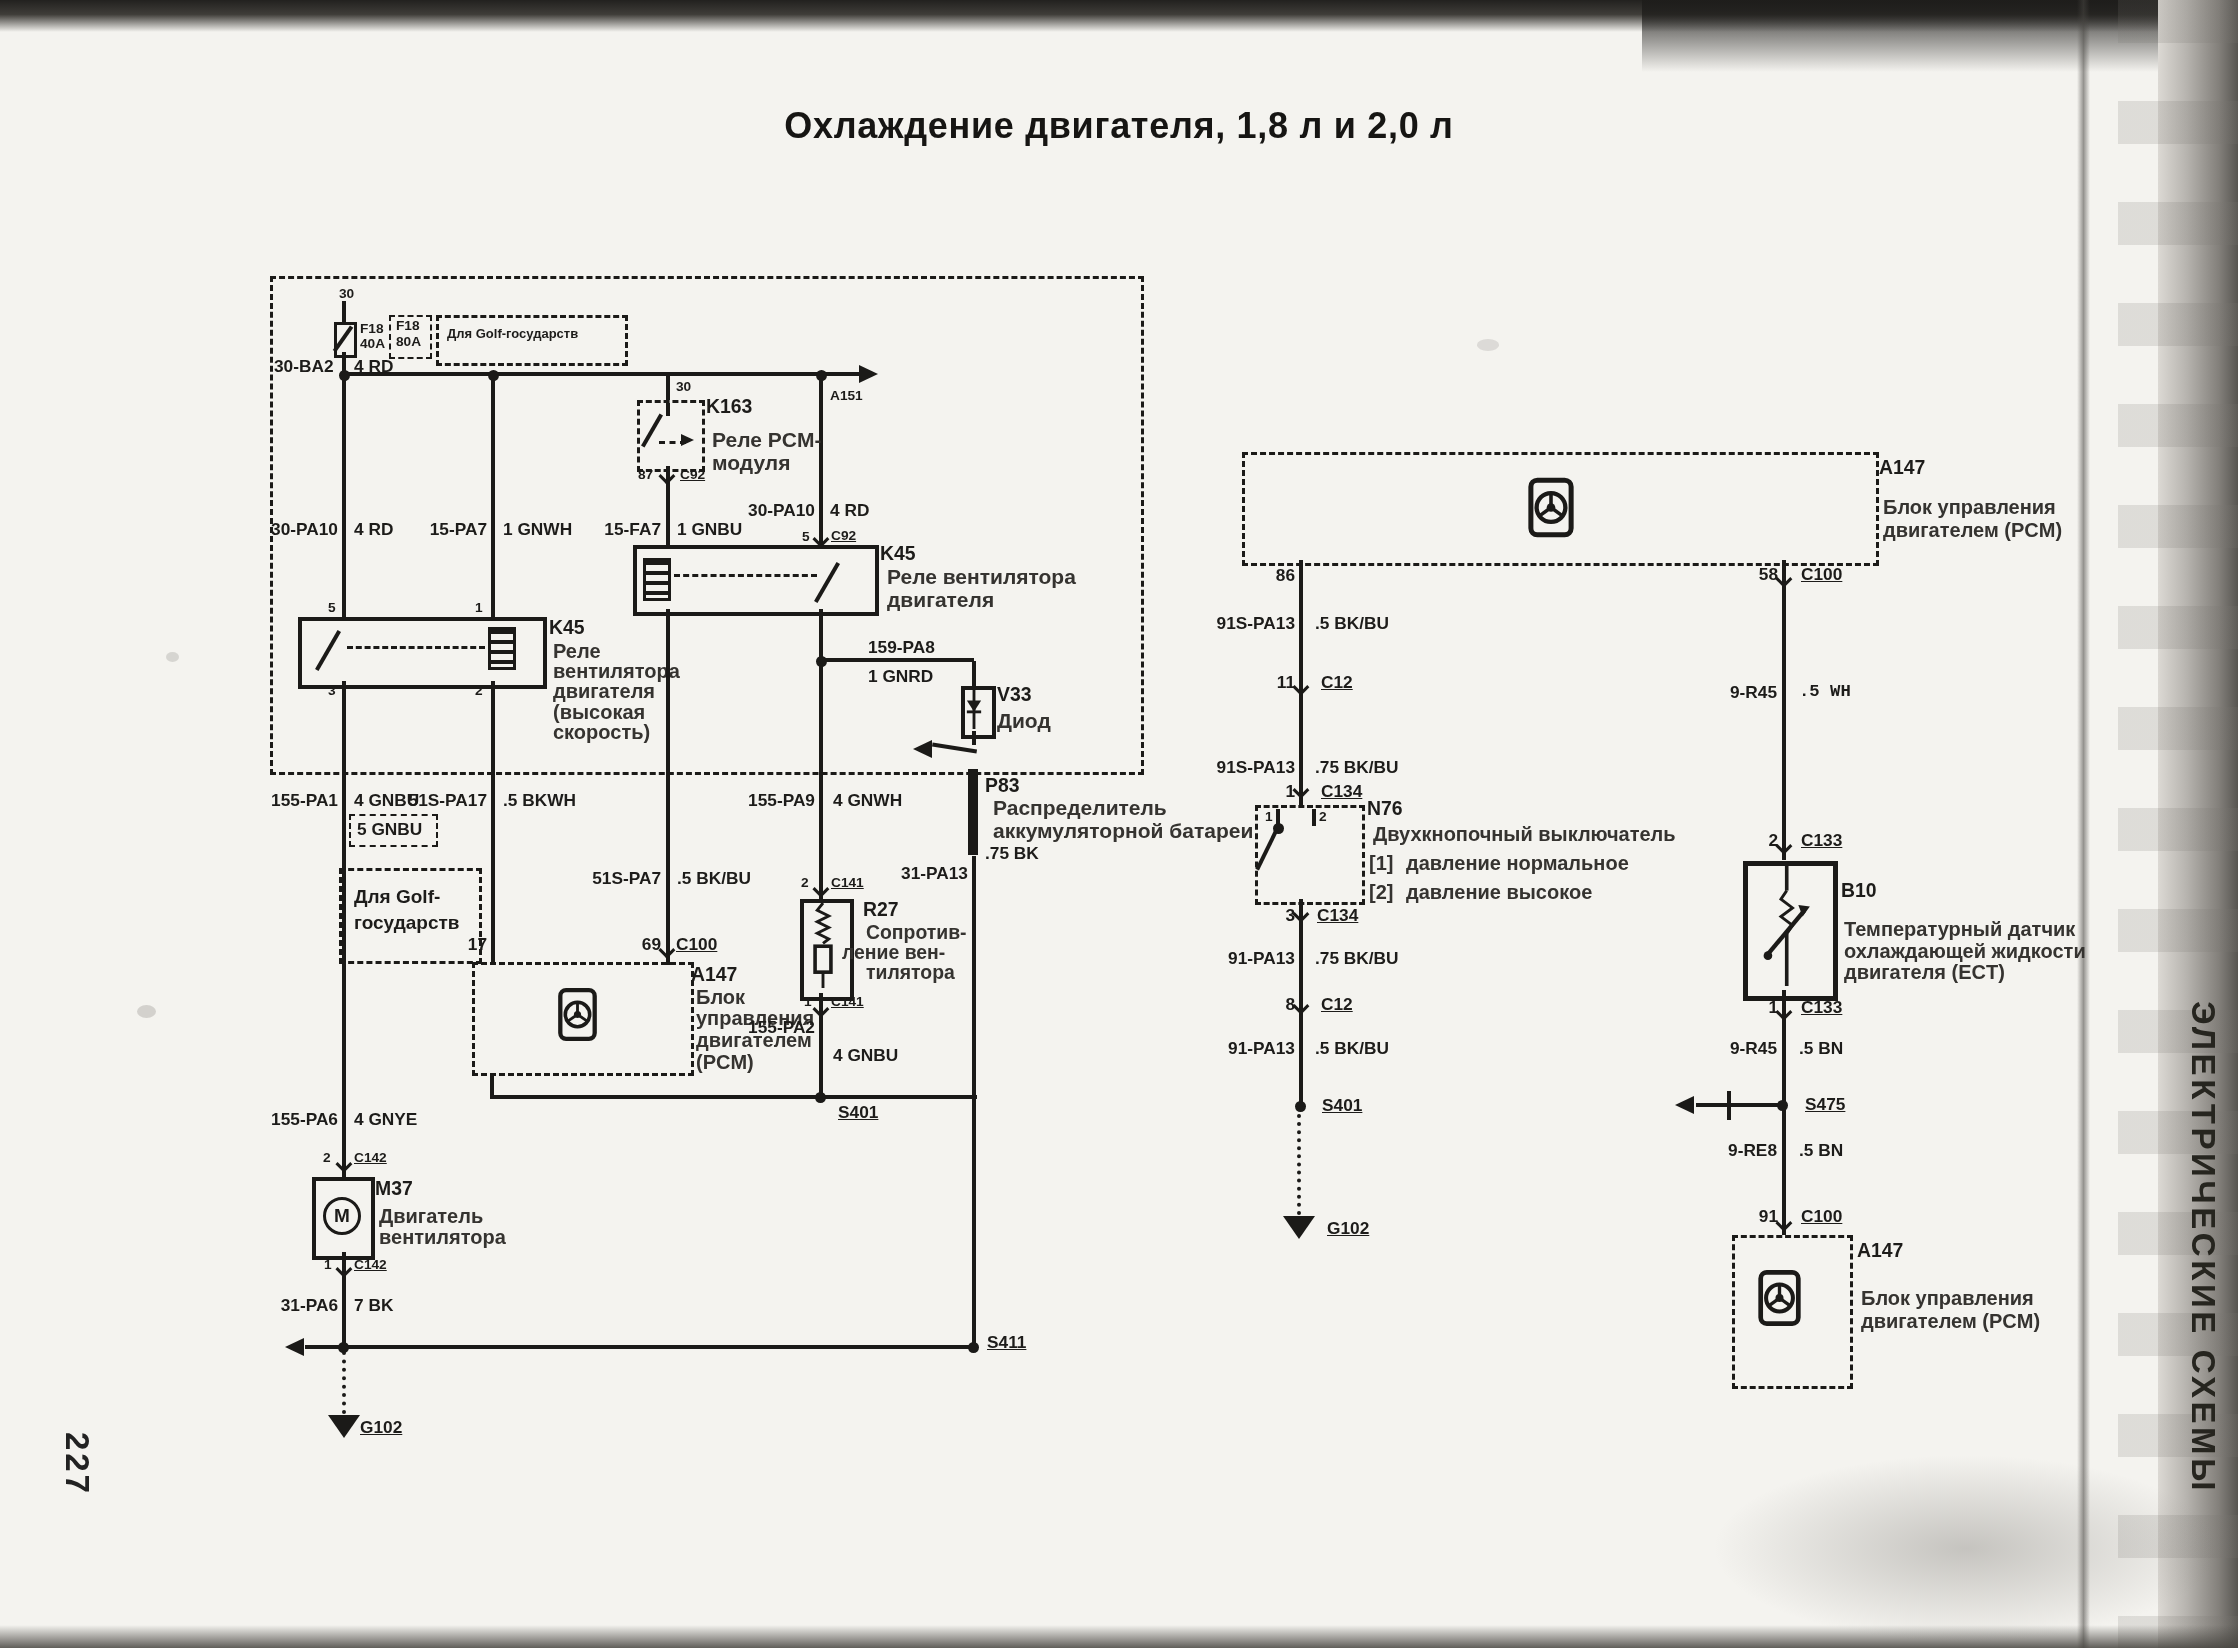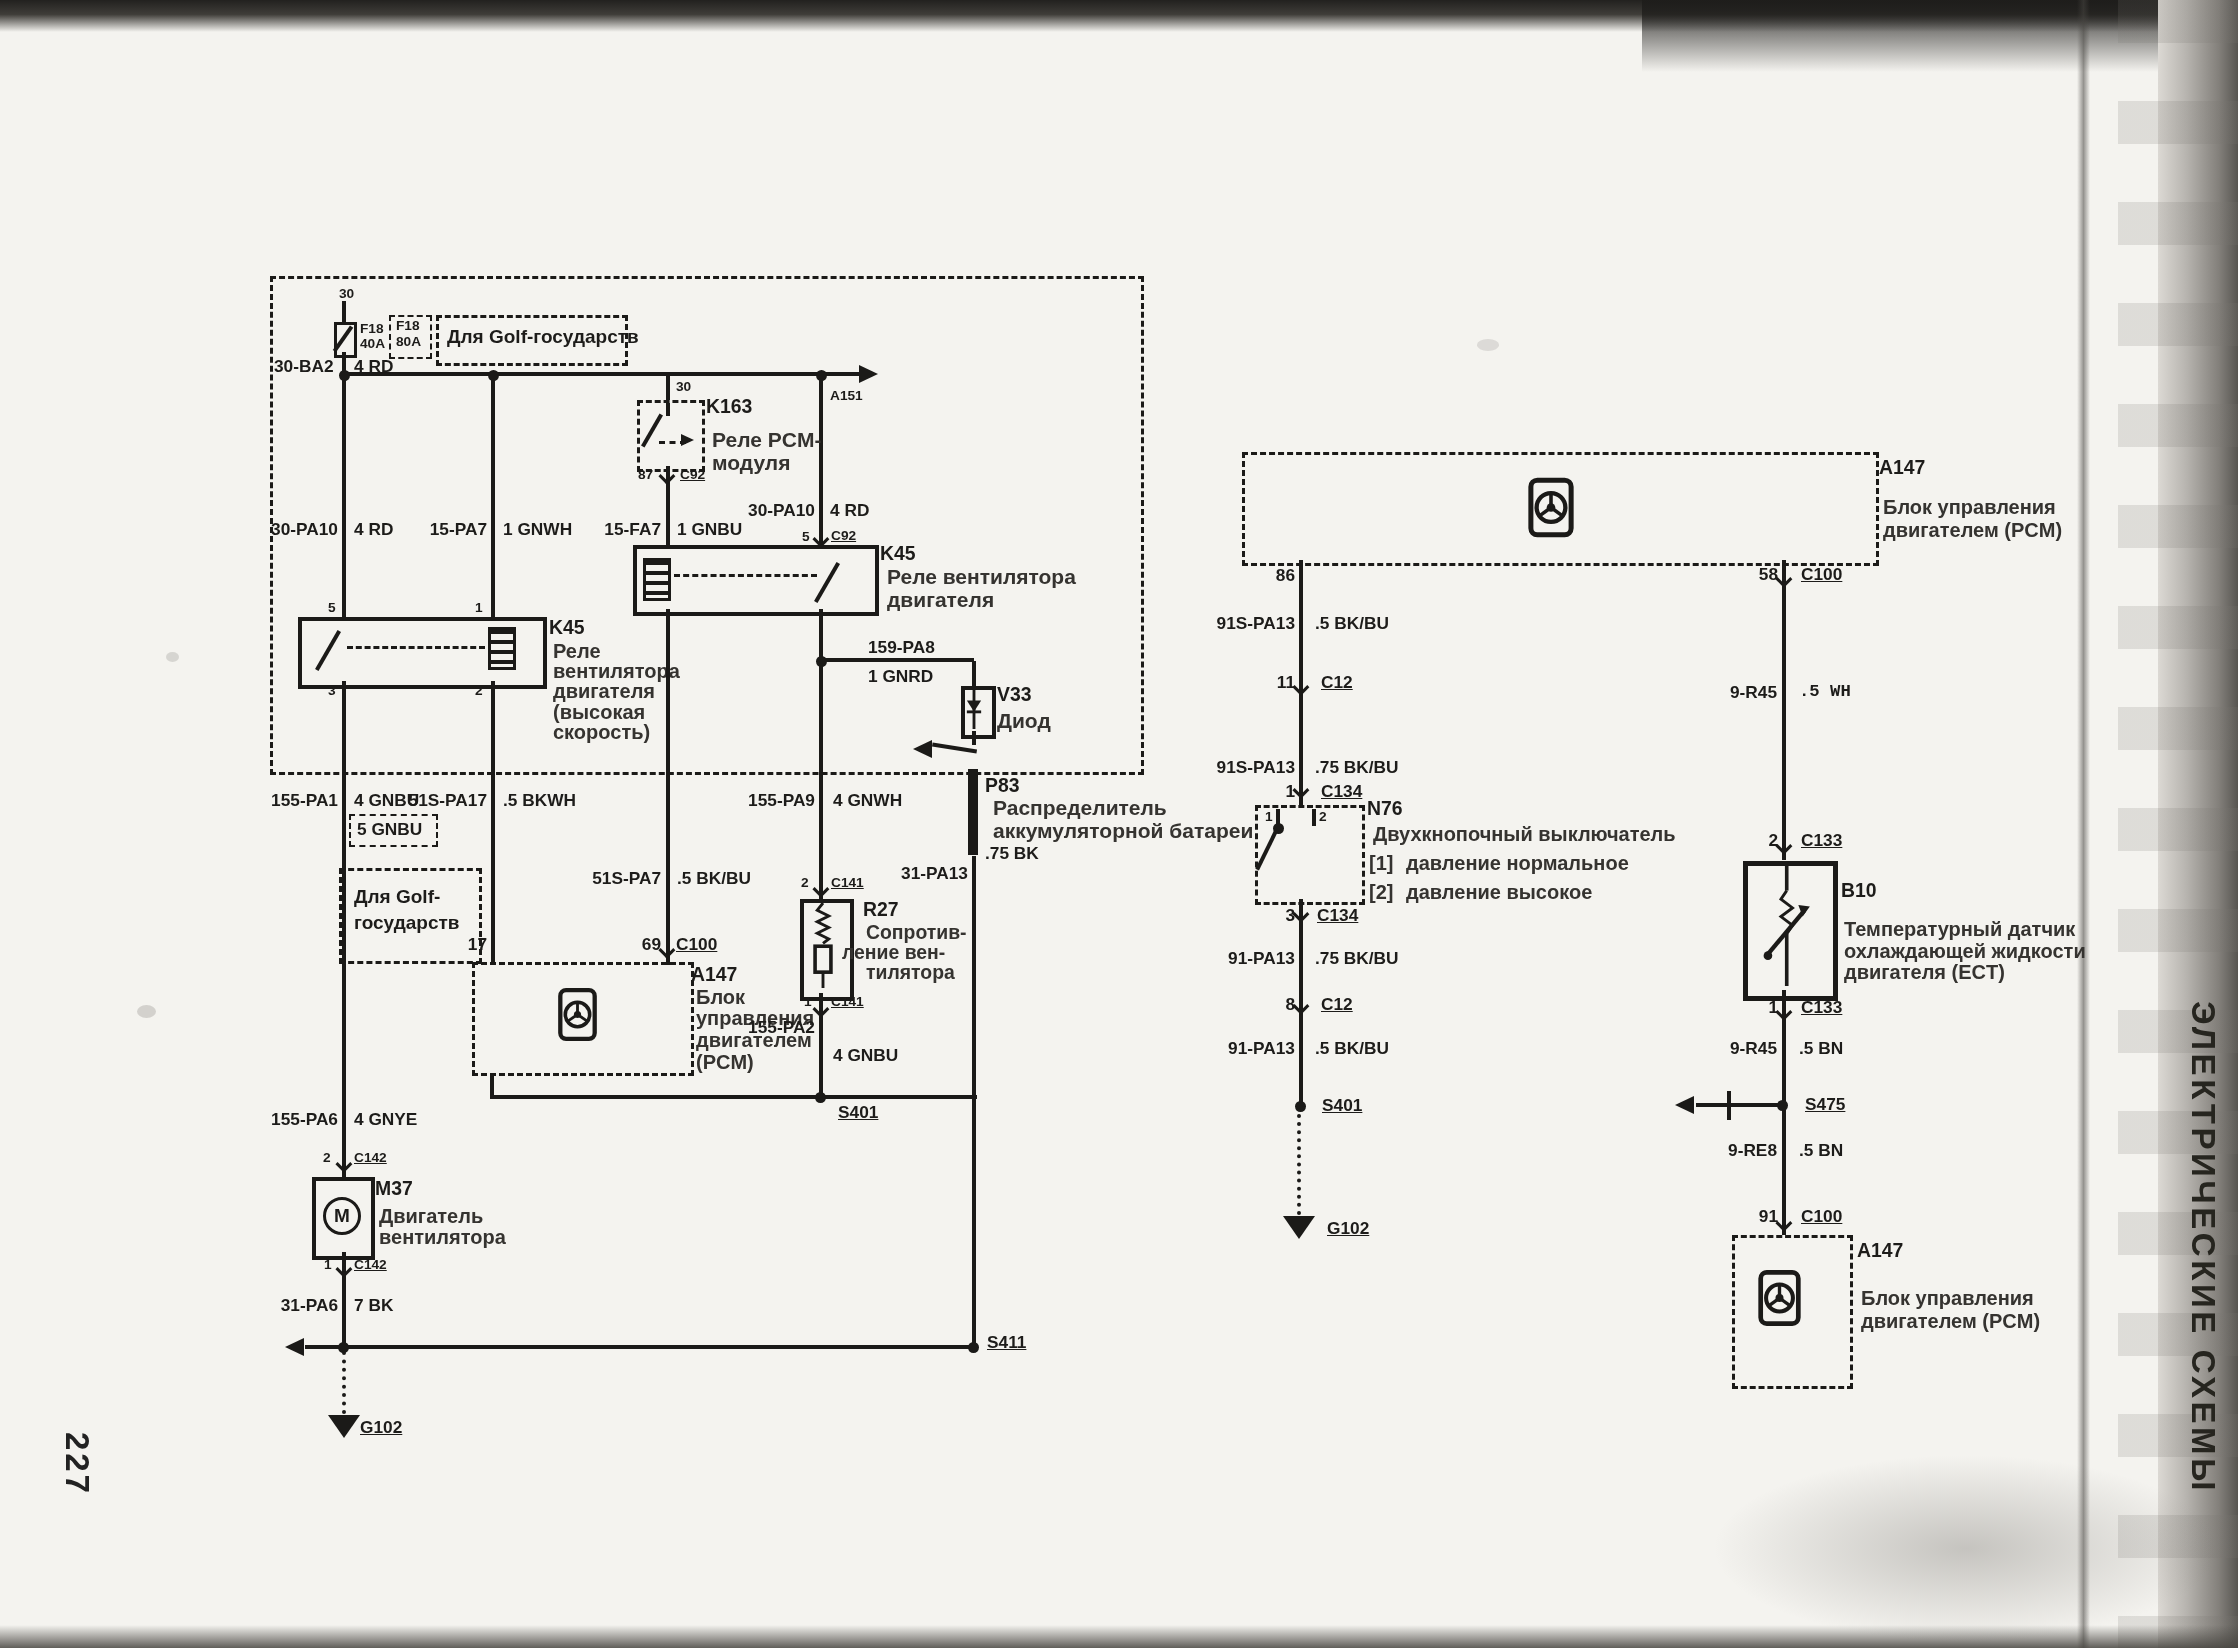--- a/index.html
+++ b/index.html
@@ -38,36 +38,37 @@
   <div style="position:absolute;left:1642px;top:0;width:596px;height:72px;background:linear-gradient(180deg,rgba(30,29,27,.95),rgba(30,29,27,0));"></div>
   <div style="position:absolute;left:2077px;top:0;width:13px;height:1648px;background:linear-gradient(90deg,rgba(90,88,84,0),rgba(70,68,64,.55),rgba(90,88,84,0));"></div>
   <div style="position:absolute;left:2158px;top:0;width:81px;height:1648px;background:linear-gradient(90deg,#dcd9d4 0%,#b7b4af 35%,#83807b 75%,#55534f 100%);"></div>
   <div style="position:absolute;left:2118px;top:0;width:121px;height:1648px;background:repeating-linear-gradient(180deg,rgba(120,117,112,.18) 0 43px,rgba(120,117,112,0) 43px 101px);"></div>
   <div style="position:absolute;left:0;top:1625px;width:2239px;height:23px;background:linear-gradient(0deg,#46443f,rgba(70,68,63,0));opacity:.85;"></div>
   <div style="position:absolute;left:1714px;top:1455px;width:504px;height:187px;background:radial-gradient(closest-side,rgba(110,107,102,.35),rgba(110,107,102,0));"></div>
   <div style="position:absolute;left:137px;top:1005px;width:19px;height:13px;border-radius:50%;background:rgba(110,108,104,.25);"></div>
   <div style="position:absolute;left:166px;top:652px;width:13px;height:10px;border-radius:50%;background:rgba(110,108,104,.22);"></div>
   <div style="position:absolute;left:1477px;top:339px;width:21.6px;height:11.5px;border-radius:50%;background:rgba(110,108,104,.18);"></div>
 
+  <div class="lab" style="left:1119px;top:107px;transform:translateX(-50%);font-size:36px;letter-spacing:0.7px;color:#161513;">Охлаждение двигателя, 1,8 л и 2,0 л</div>
   <div class="lab" style="left:59px;top:1432px;font-size:33px;writing-mode:vertical-rl;letter-spacing:2.9px;color:#222;">227</div>
   <div class="lab" style="left:2185px;top:1001px;font-size:33px;writing-mode:vertical-rl;letter-spacing:3.6px;color:#26251f;">ЭЛЕКТРИЧЕСКИЕ СХЕМЫ</div>
 
   <div class="db" style="left:270px;top:276px;width:868px;height:493px;"></div>
 
   <div class="lab tinyp" style="left:339px;top:287px;">30</div>
   <div class="vl" style="left:342px;top:301px;height:21.6px;"></div>
   <div class="sb" style="left:334px;top:322px;width:17.3px;height:30px;border-width:3.6px;"></div>
   <div class="diag" style="left:341px;top:324px;height:30px;transform:rotate(35deg);"></div>
   <div class="lab tinyp" style="left:360px;top:322px;">F18</div>
   <div class="lab tinyp" style="left:360px;top:337px;">40A</div>
   <div class="db" style="left:389px;top:315px;width:39px;height:40px;border-width:2.9px;"></div>
   <div class="lab tinyp" style="left:396px;top:319px;">F18</div>
   <div class="lab tinyp" style="left:396px;top:335px;">80A</div>
   <div class="db" style="left:436px;top:315px;width:186px;height:45px;"></div>
-  <div class="lab" style="left:447px;top:327px;font-size:19px;">Для Golf-государств</div>
+  <div class="lab" style="left:447px;top:327px;font-size:13px;">Для Golf-государств</div>
   <div class="lab r" style="left:274px;top:357px;width:58px;">30-BA2</div>
   <div class="lab" style="left:354px;top:357px;">4 RD</div>
   <div class="vl" style="left:342px;top:352px;height:24.5px;"></div>
 
   <div class="hl" style="left:344px;top:372px;width:516px;"></div>
   <div class="arr" style="left:859px;top:365px;"></div>
   <div class="lab tinyp" style="left:830px;top:389px;">A151</div>
   <div class="dot" style="left:339px;top:370px;"></div>
   <div class="dot" style="left:488px;top:370px;"></div>
   <div class="dot" style="left:816px;top:370px;"></div>

